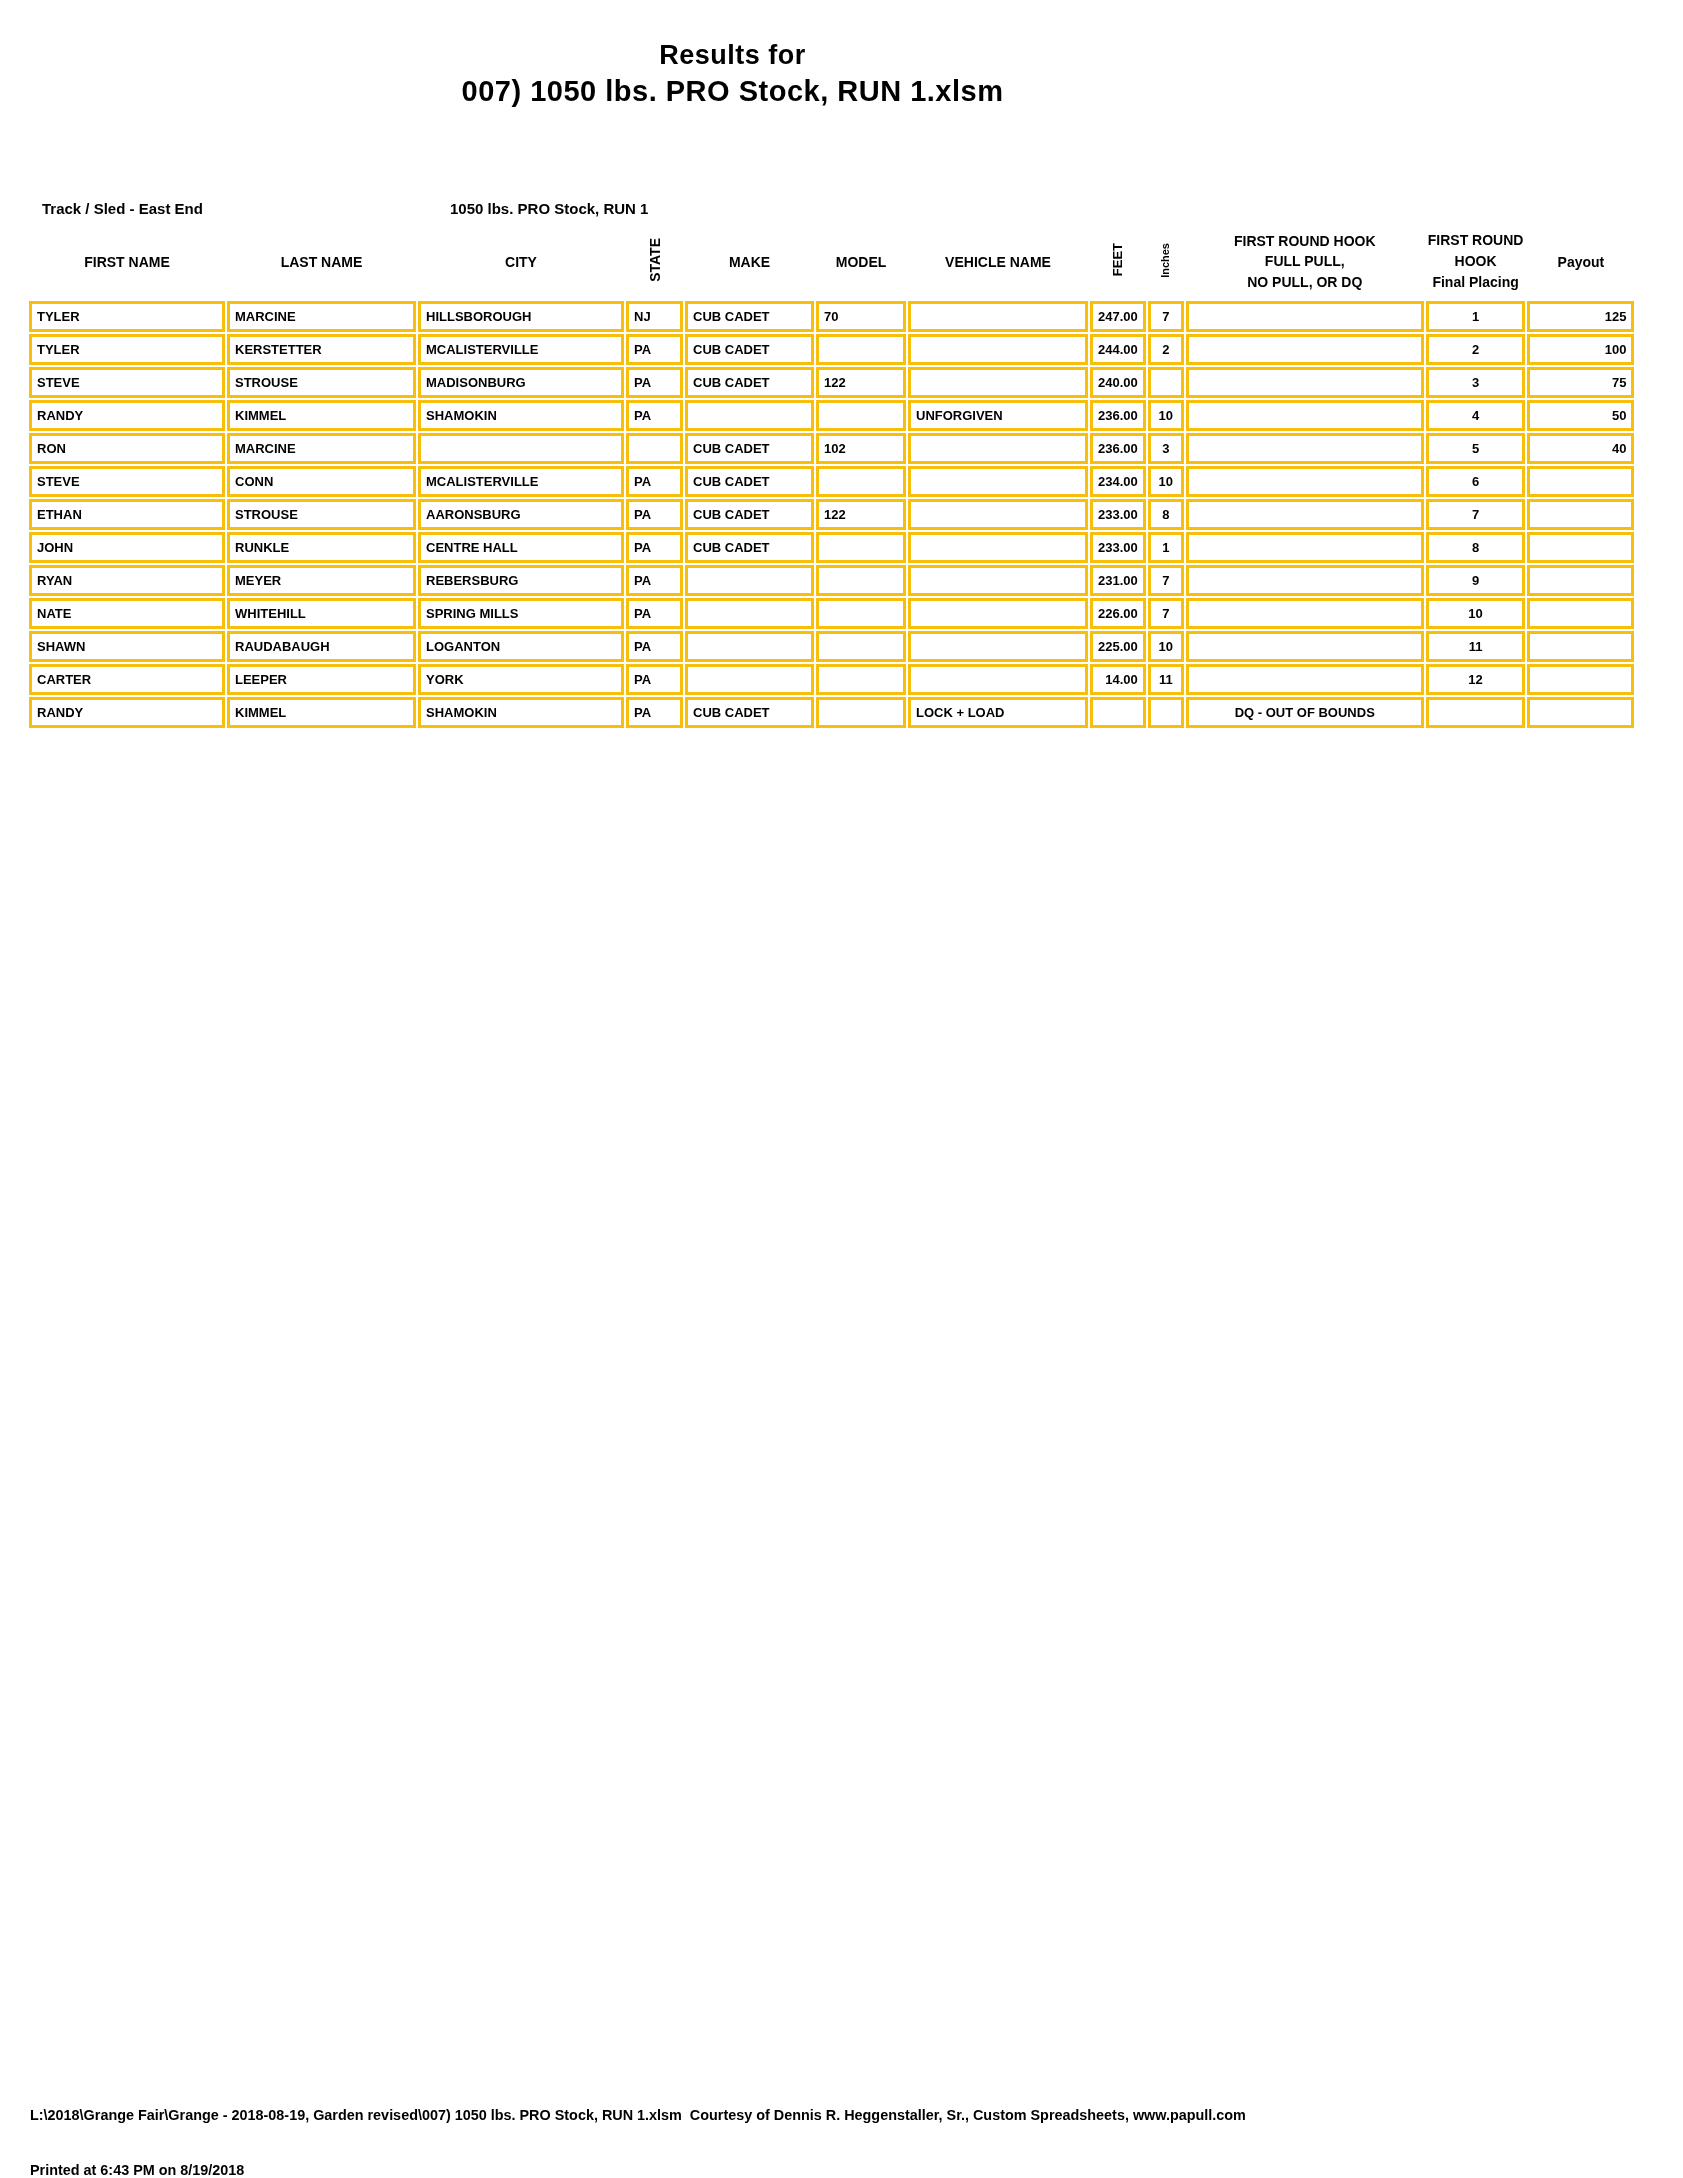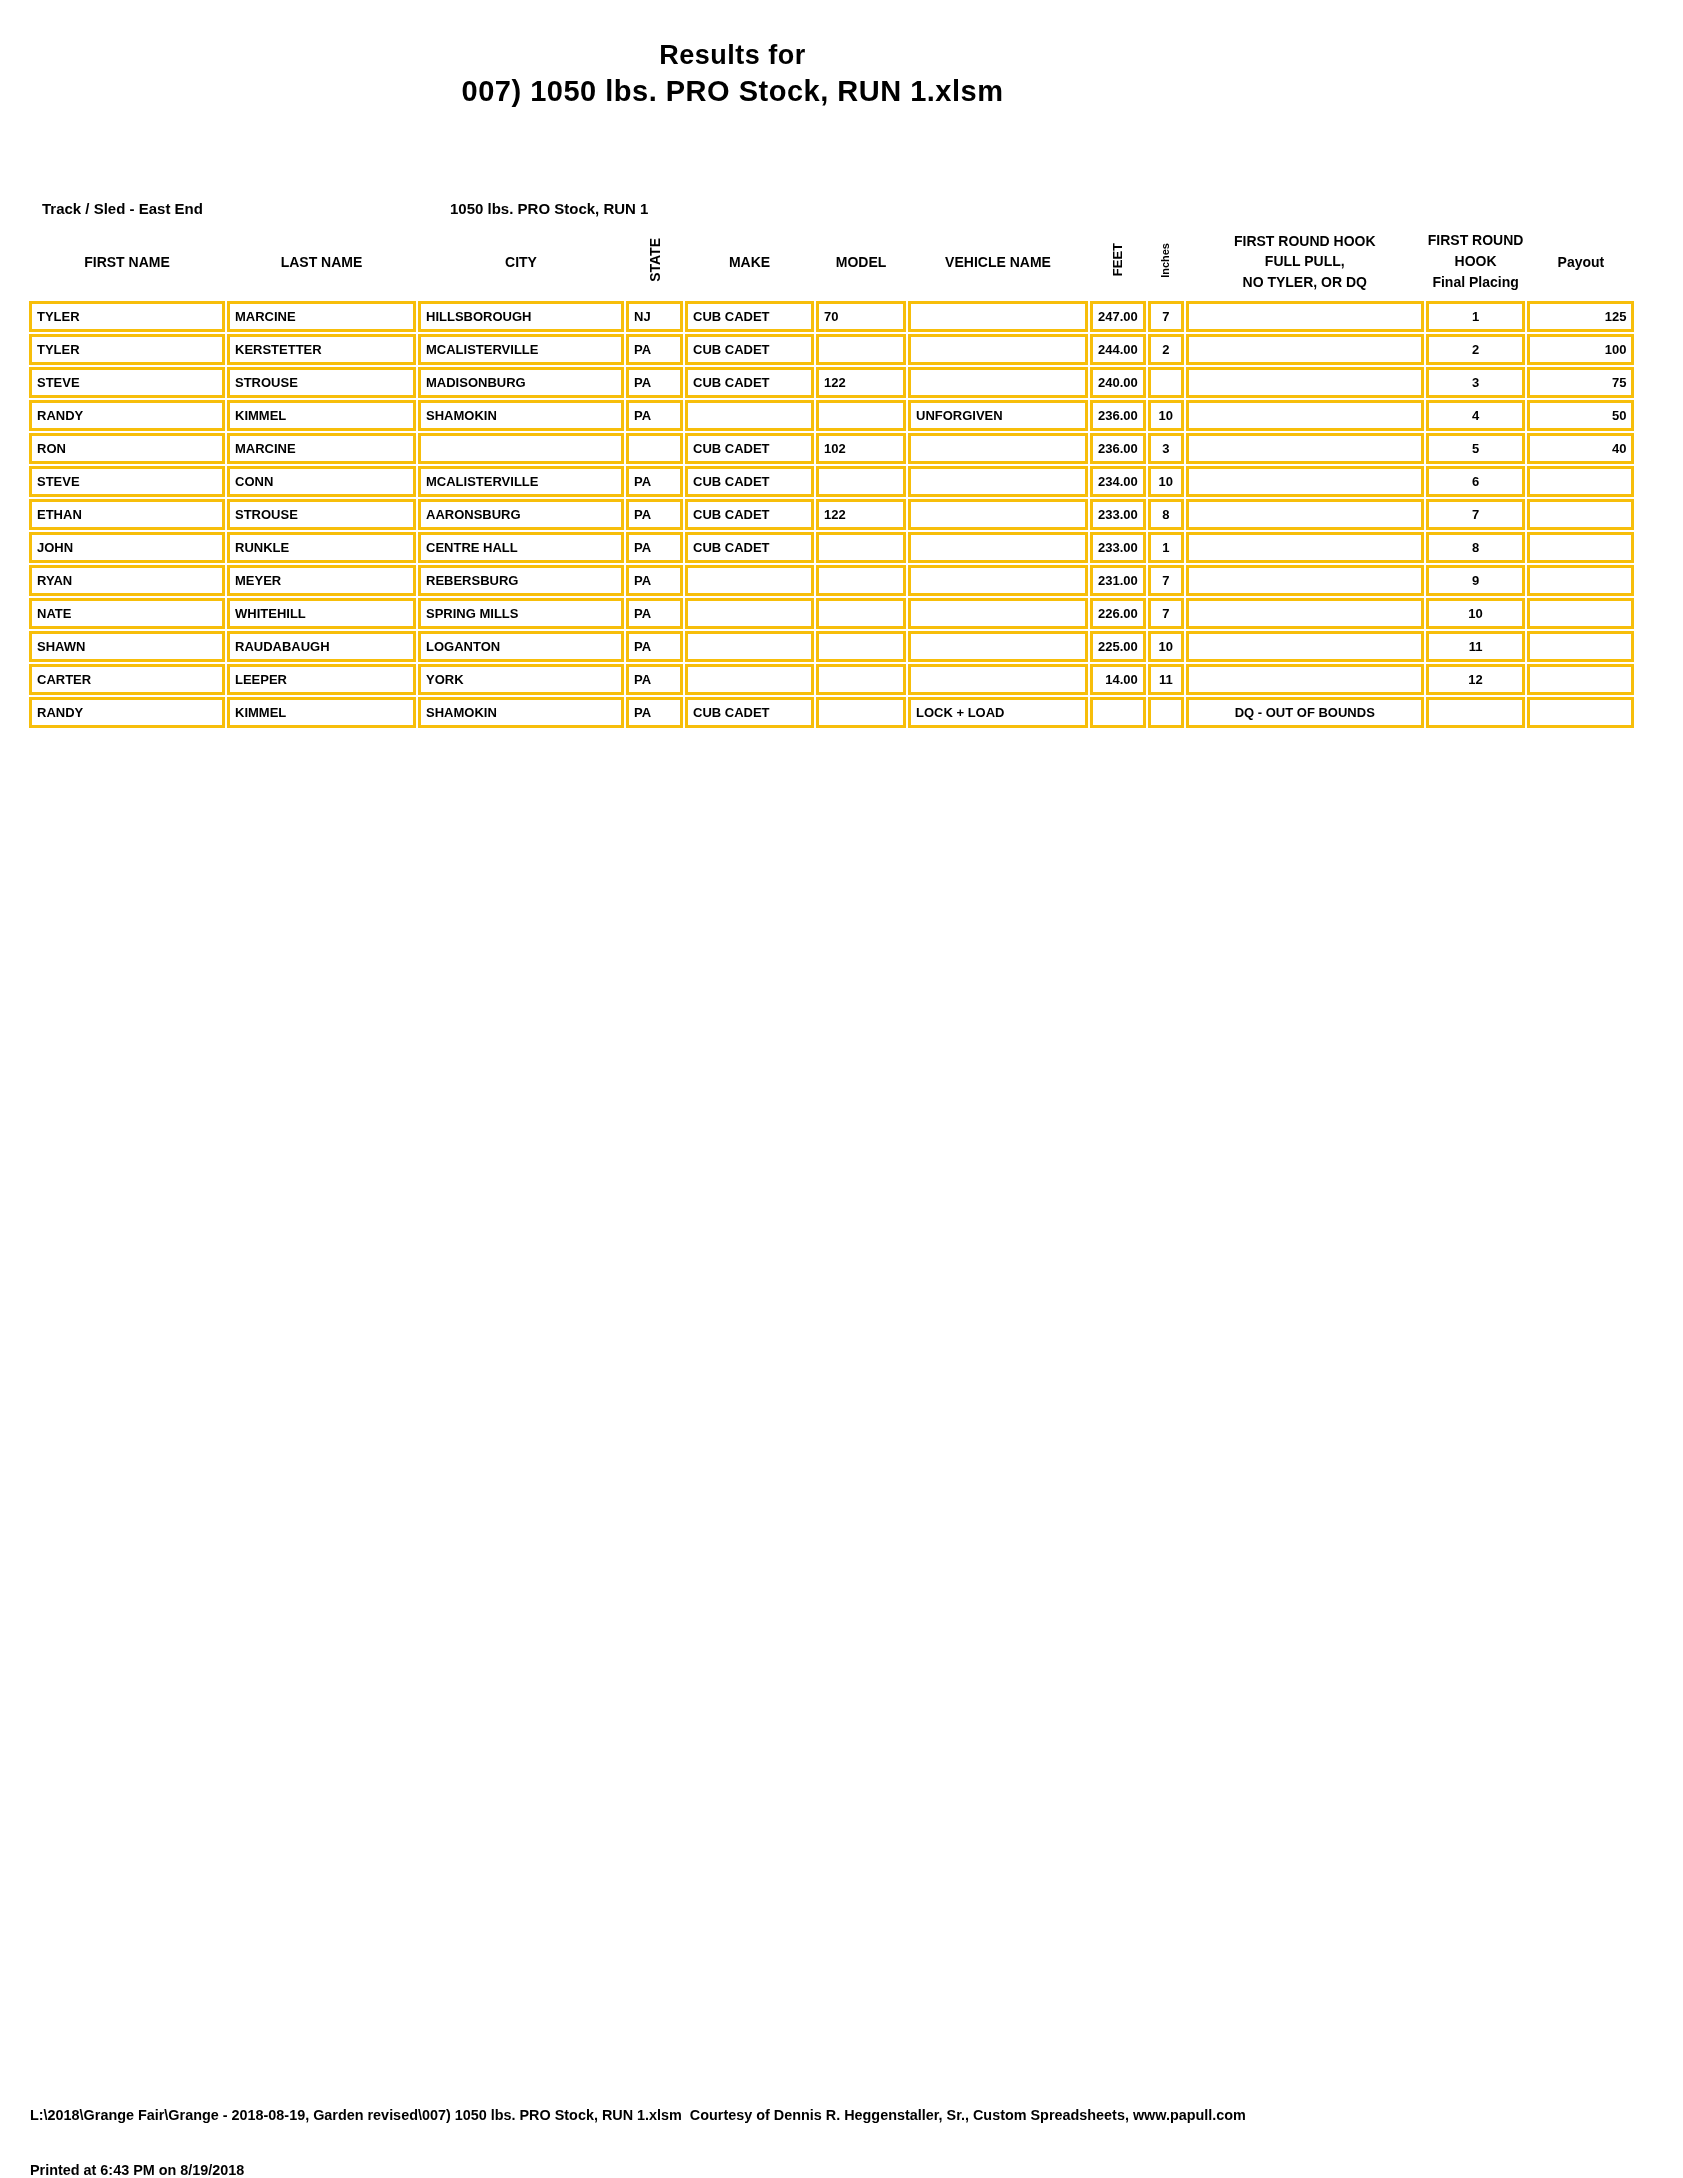--- a/index.html
+++ b/index.html
@@ -101,21 +101,21 @@
       <th>CITY</th>
       <th class="th-state"><span class="vert">STATE</span></th>
       <th>MAKE</th>
       <th>MODEL</th>
       <th>VEHICLE NAME</th>
       <th class="th-feet"><span class="vert">FEET</span></th>
       <th class="th-inches"><span class="vert">Inches</span></th>
       <th class="th-hook">
         <div>FIRST ROUND HOOK</div>
         <div>FULL PULL,</div>
-        <div>NO TYLER, OR DQ</div>
+        <div>NO PULL, OR DQ</div>
       </th>
       <th class="th-placing">
         <div>FIRST ROUND</div>
         <div>HOOK</div>
         <div>Final Placing</div>
       </th>
       <th class="th-payout">Payout</th>
     </tr>
   </thead>
   <tbody>

